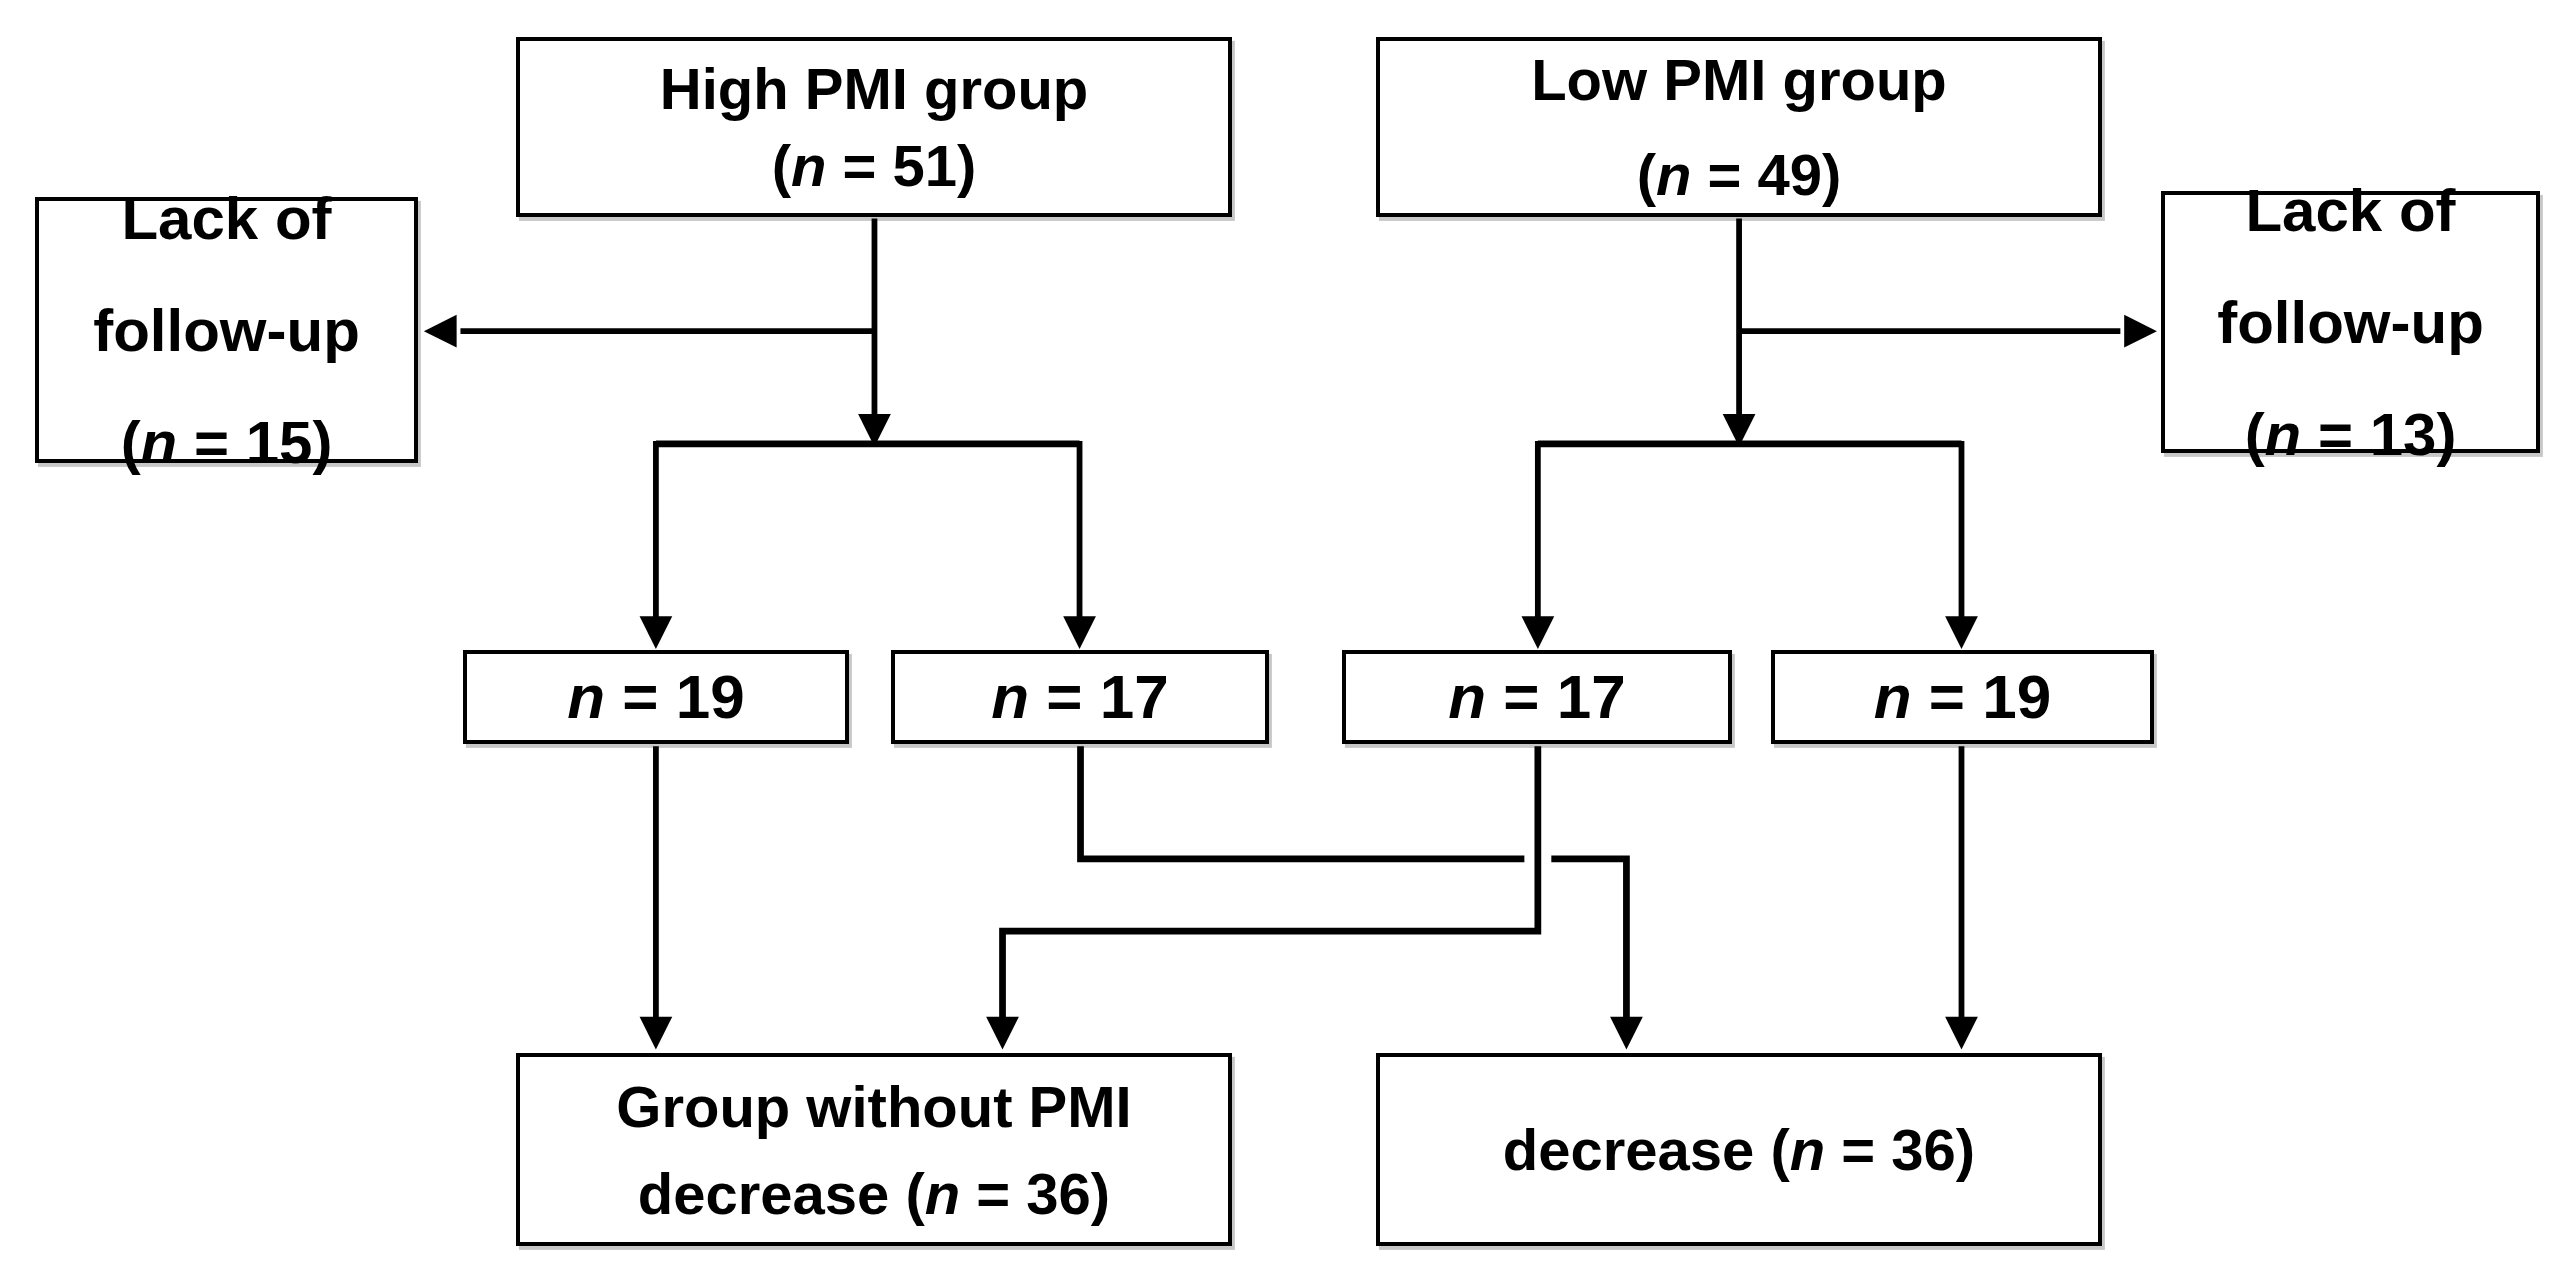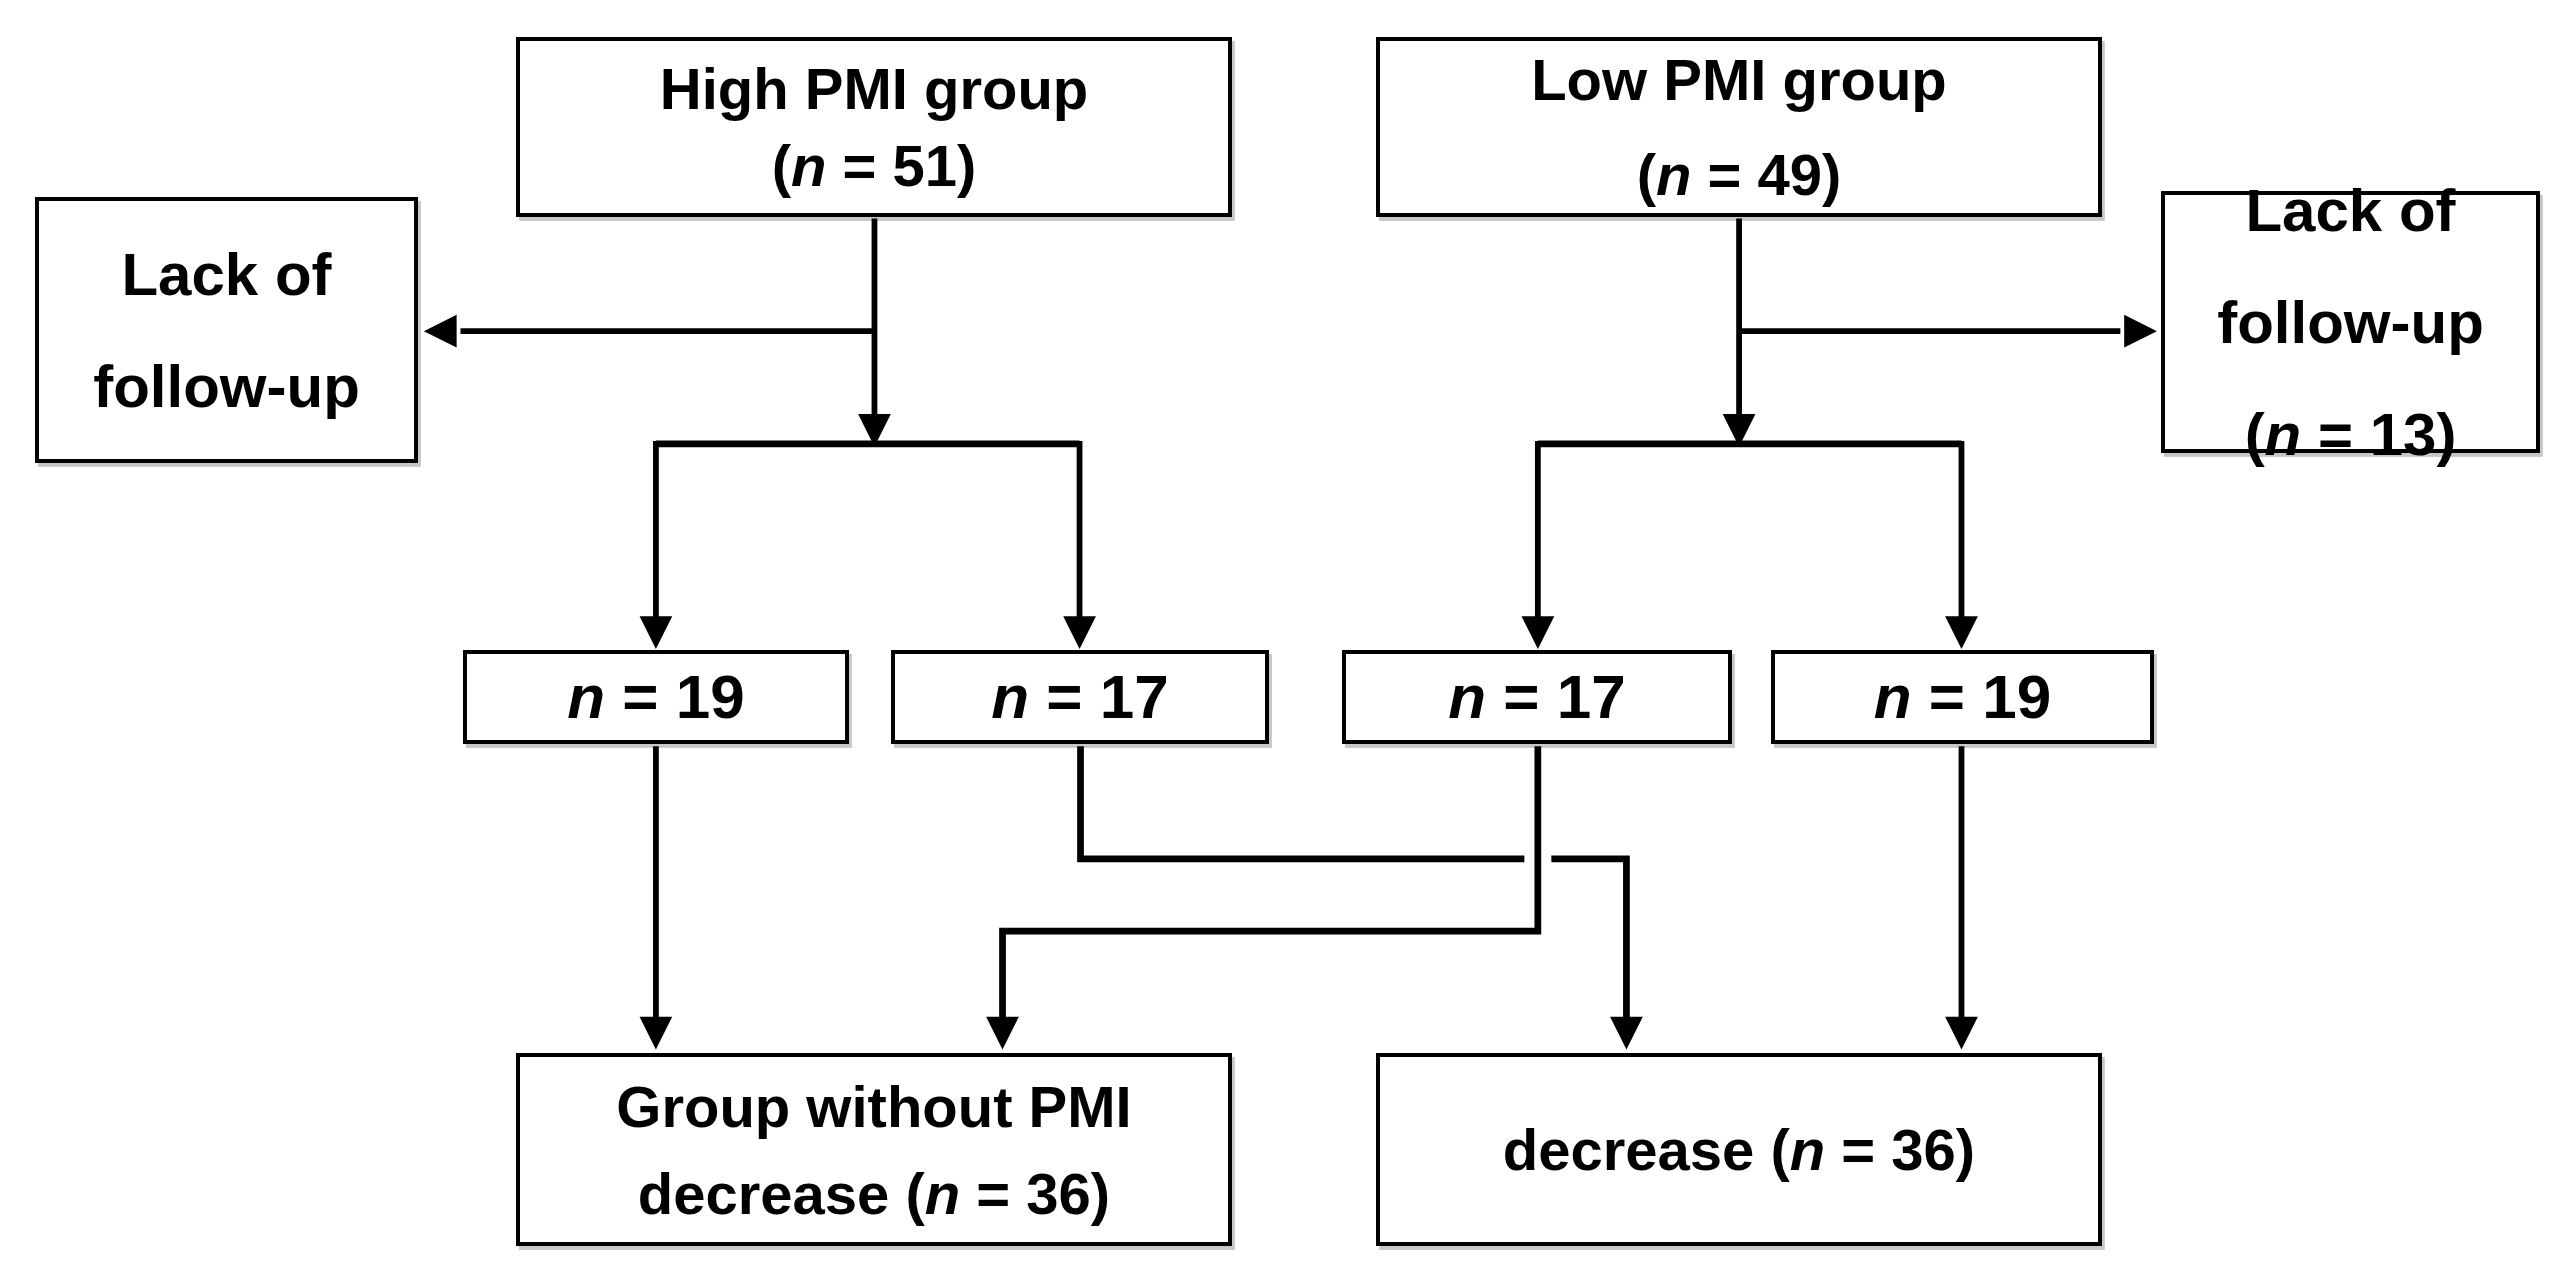--- a/index.html
+++ b/index.html
@@ -97,20 +97,21 @@
   </div>
 
   <div class="box top-box" style="left:1376px; top:37px; width:726px; height:180px;justify-content:space-between;">
     <div class="ln"><span>Low PMI group</span></div>
     <div class="ln"><span>(</span><span class="it">n</span><span> = 49)</span></div>
   </div>
 
   <div class="box lack-box" style="left:35px; top:197px; width:383px; height:266px;">
     <div class="ln"><span>Lack of</span></div>
     <div class="ln"><span>follow-up</span></div>
+    <div class="ln"><span>(</span><span class="it">n</span><span> = 15)</span></div>
   </div>
 
   <div class="box lack-box" style="left:2161px; top:191px; width:379px; height:262px;">
     <div class="ln"><span>Lack of</span></div>
     <div class="ln"><span>follow-up</span></div>
     <div class="ln"><span>(</span><span class="it">n</span><span> = 13)</span></div>
   </div>
 
   <div class="box mid-box" style="left:463px; top:650px; width:386px; height:94px;">
     <div class="ln"><span class="it">n</span><span> = 19</span></div>

